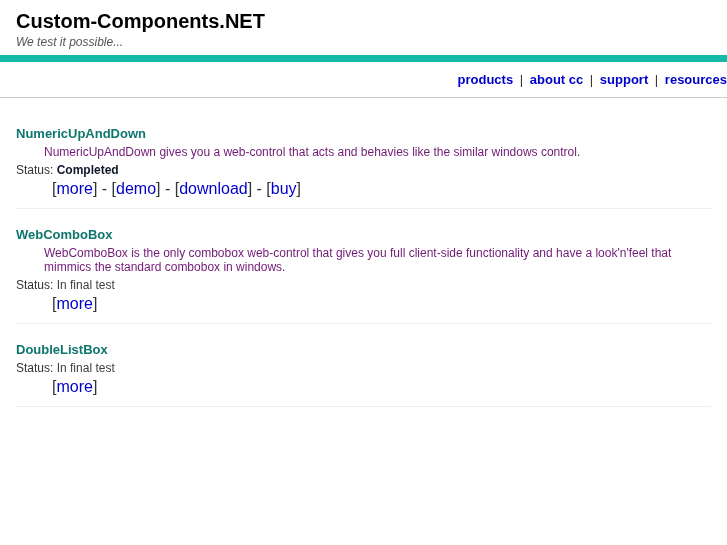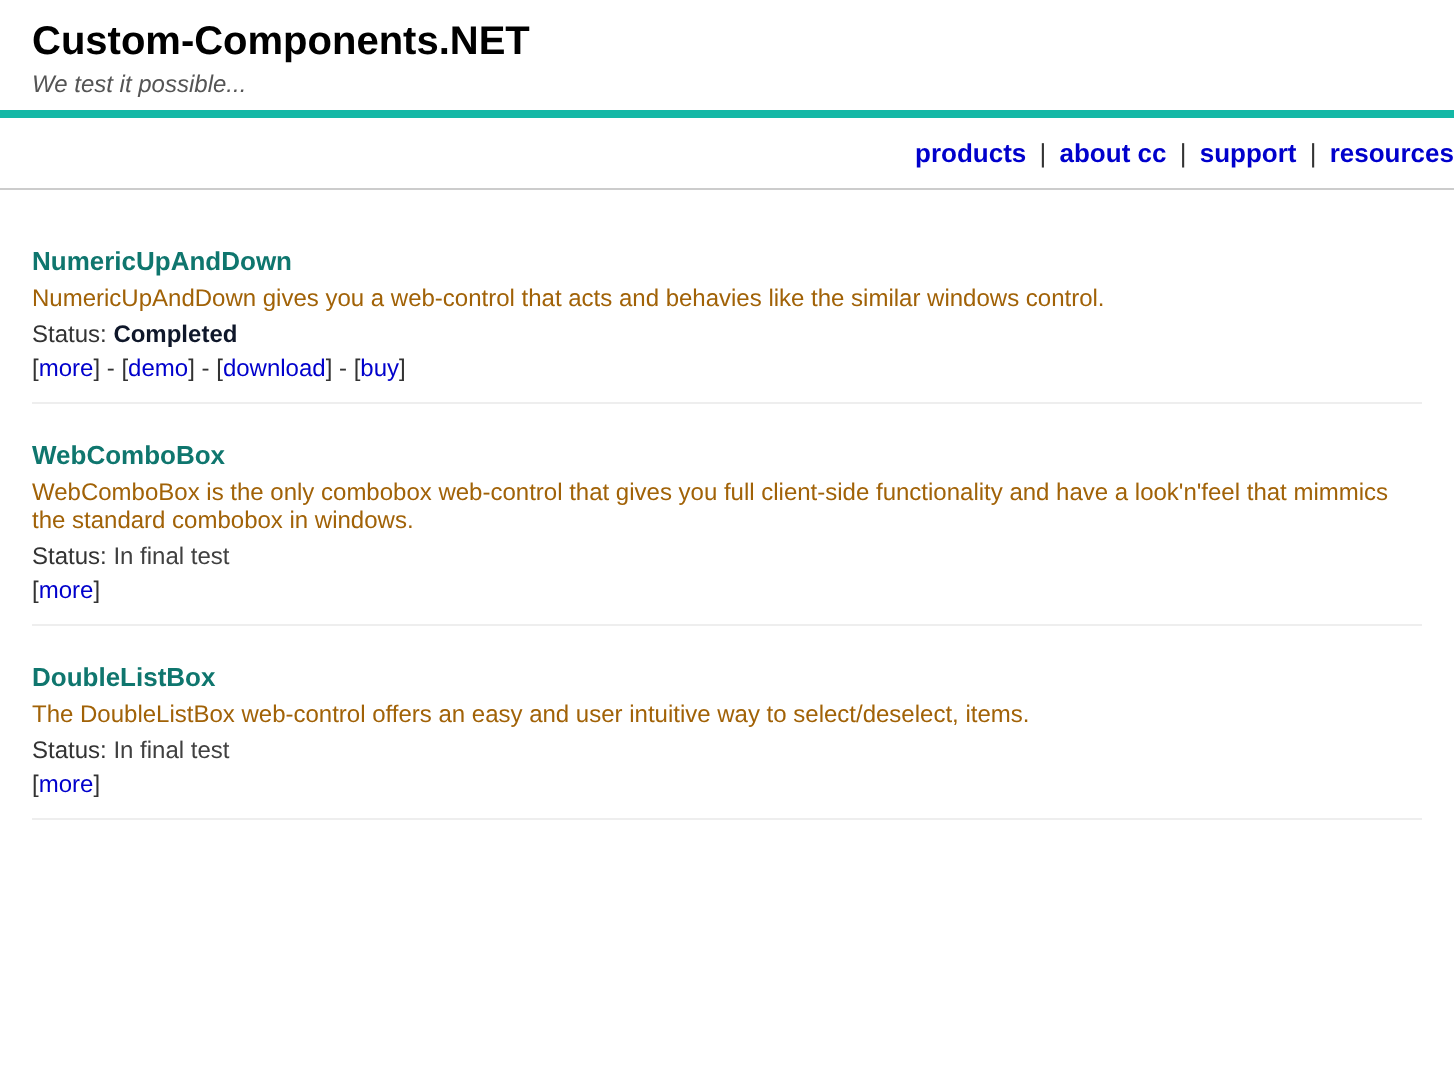--- a/index.html
+++ b/index.html
@@ -4,21 +4,21 @@
   <style>
     * { margin: 0; padding: 0; box-sizing: border-box; }
     body {
       font-family: Arial, sans-serif;
       font-size: 13px;
       color: #333;
       background: #fff;
     }
     #header {
       padding: 10px 33px 6px 16px;
-      border-bottom: 4px solid #14b8a6;
+      border-bottom: 7px solid #14b8a6;
     }
     #header h1 {
       font-size: 20px;
       font-weight: bold;
       color: #000;
     }
     #header p {
       font-size: 12px;
       font-style: italic;
       color: #555;
@@ -49,33 +49,35 @@
     }
     .product-title {
       font-size: 13px;
       font-weight: bold;
       color: #0f766e;
       text-decoration: none;
       display: inline-block;
       margin-bottom: 4px;
     }
     .product-desc {
-      color: #a16207;
+      color: #701a75;
       font-size: 12px;
       margin-bottom: 4px;
+      margin-left: 28px;
     }
     .product-status {
       font-size: 12px;
       color: #333;
       margin-bottom: 3px;
     }
     .status-completed { color: #0f172a; font-weight: bold; }
     .status-final { color: #404040; }
     .product-links {
-      font-size: 12px;
+      font-size: 16px;
+      margin-left: 36px;
     }
     .product-links a {
       color: #0000cc;
       text-decoration: none;
     }
     .product-links span {
       color: #333;
     }
   </style>
 </head>
@@ -85,14 +87,14 @@
   <h1>Custom-Components.NET</h1>
   <p>We test it possible...</p>
 </div>
 
 <div id="nav">
 <a href="#">products</a><span> | </span><a href="#">about cc</a><span> | </span><a href="#">support</a><span> | </span><a href="#">resources</a></div>
 
 <div id="main">
 <div class="product-section"><a href="#" class="product-title">NumericUpAndDown</a><div class="product-desc">NumericUpAndDown gives you a web-control that acts and behavies like the similar windows control.</div><div class="product-status"><span>Status: </span><span class="status-completed">Completed</span></div><div class="product-links"><span>[</span><a href="#">more</a><span>]</span><span> - </span><span>[</span><a href="#">demo</a><span>]</span><span> - </span><span>[</span><a href="#">download</a><span>]</span><span> - </span><span>[</span><a href="#">buy</a><span>]</span></div></div>
     <div class="product-section"><a href="#" class="product-title">WebComboBox</a><div class="product-desc">WebComboBox is the only combobox web-control that gives you full client-side functionality and have a look'n'feel that mimmics the standard combobox in windows.</div><div class="product-status"><span>Status: </span><span class="status-final">In final test</span></div><div class="product-links"><span>[</span><a href="#">more</a><span>]</span></div></div>
-    <div class="product-section"><a href="#" class="product-title">DoubleListBox</a><div class="product-desc">The DoubleListBox web-control offers an easy and user intuitive way to select/deselect, items.</div><div class="product-status"><span>Status: </span><span class="status-final">In final test</span></div><div class="product-links"><span>[</span><a href="#">more</a><span>]</span></div></div>
+    <div class="product-section"><a href="#" class="product-title">DoubleListBox</a><div class="product-status"><span>Status: </span><span class="status-final">In final test</span></div><div class="product-links"><span>[</span><a href="#">more</a><span>]</span></div></div>
   </div>
 
 </body></html>

